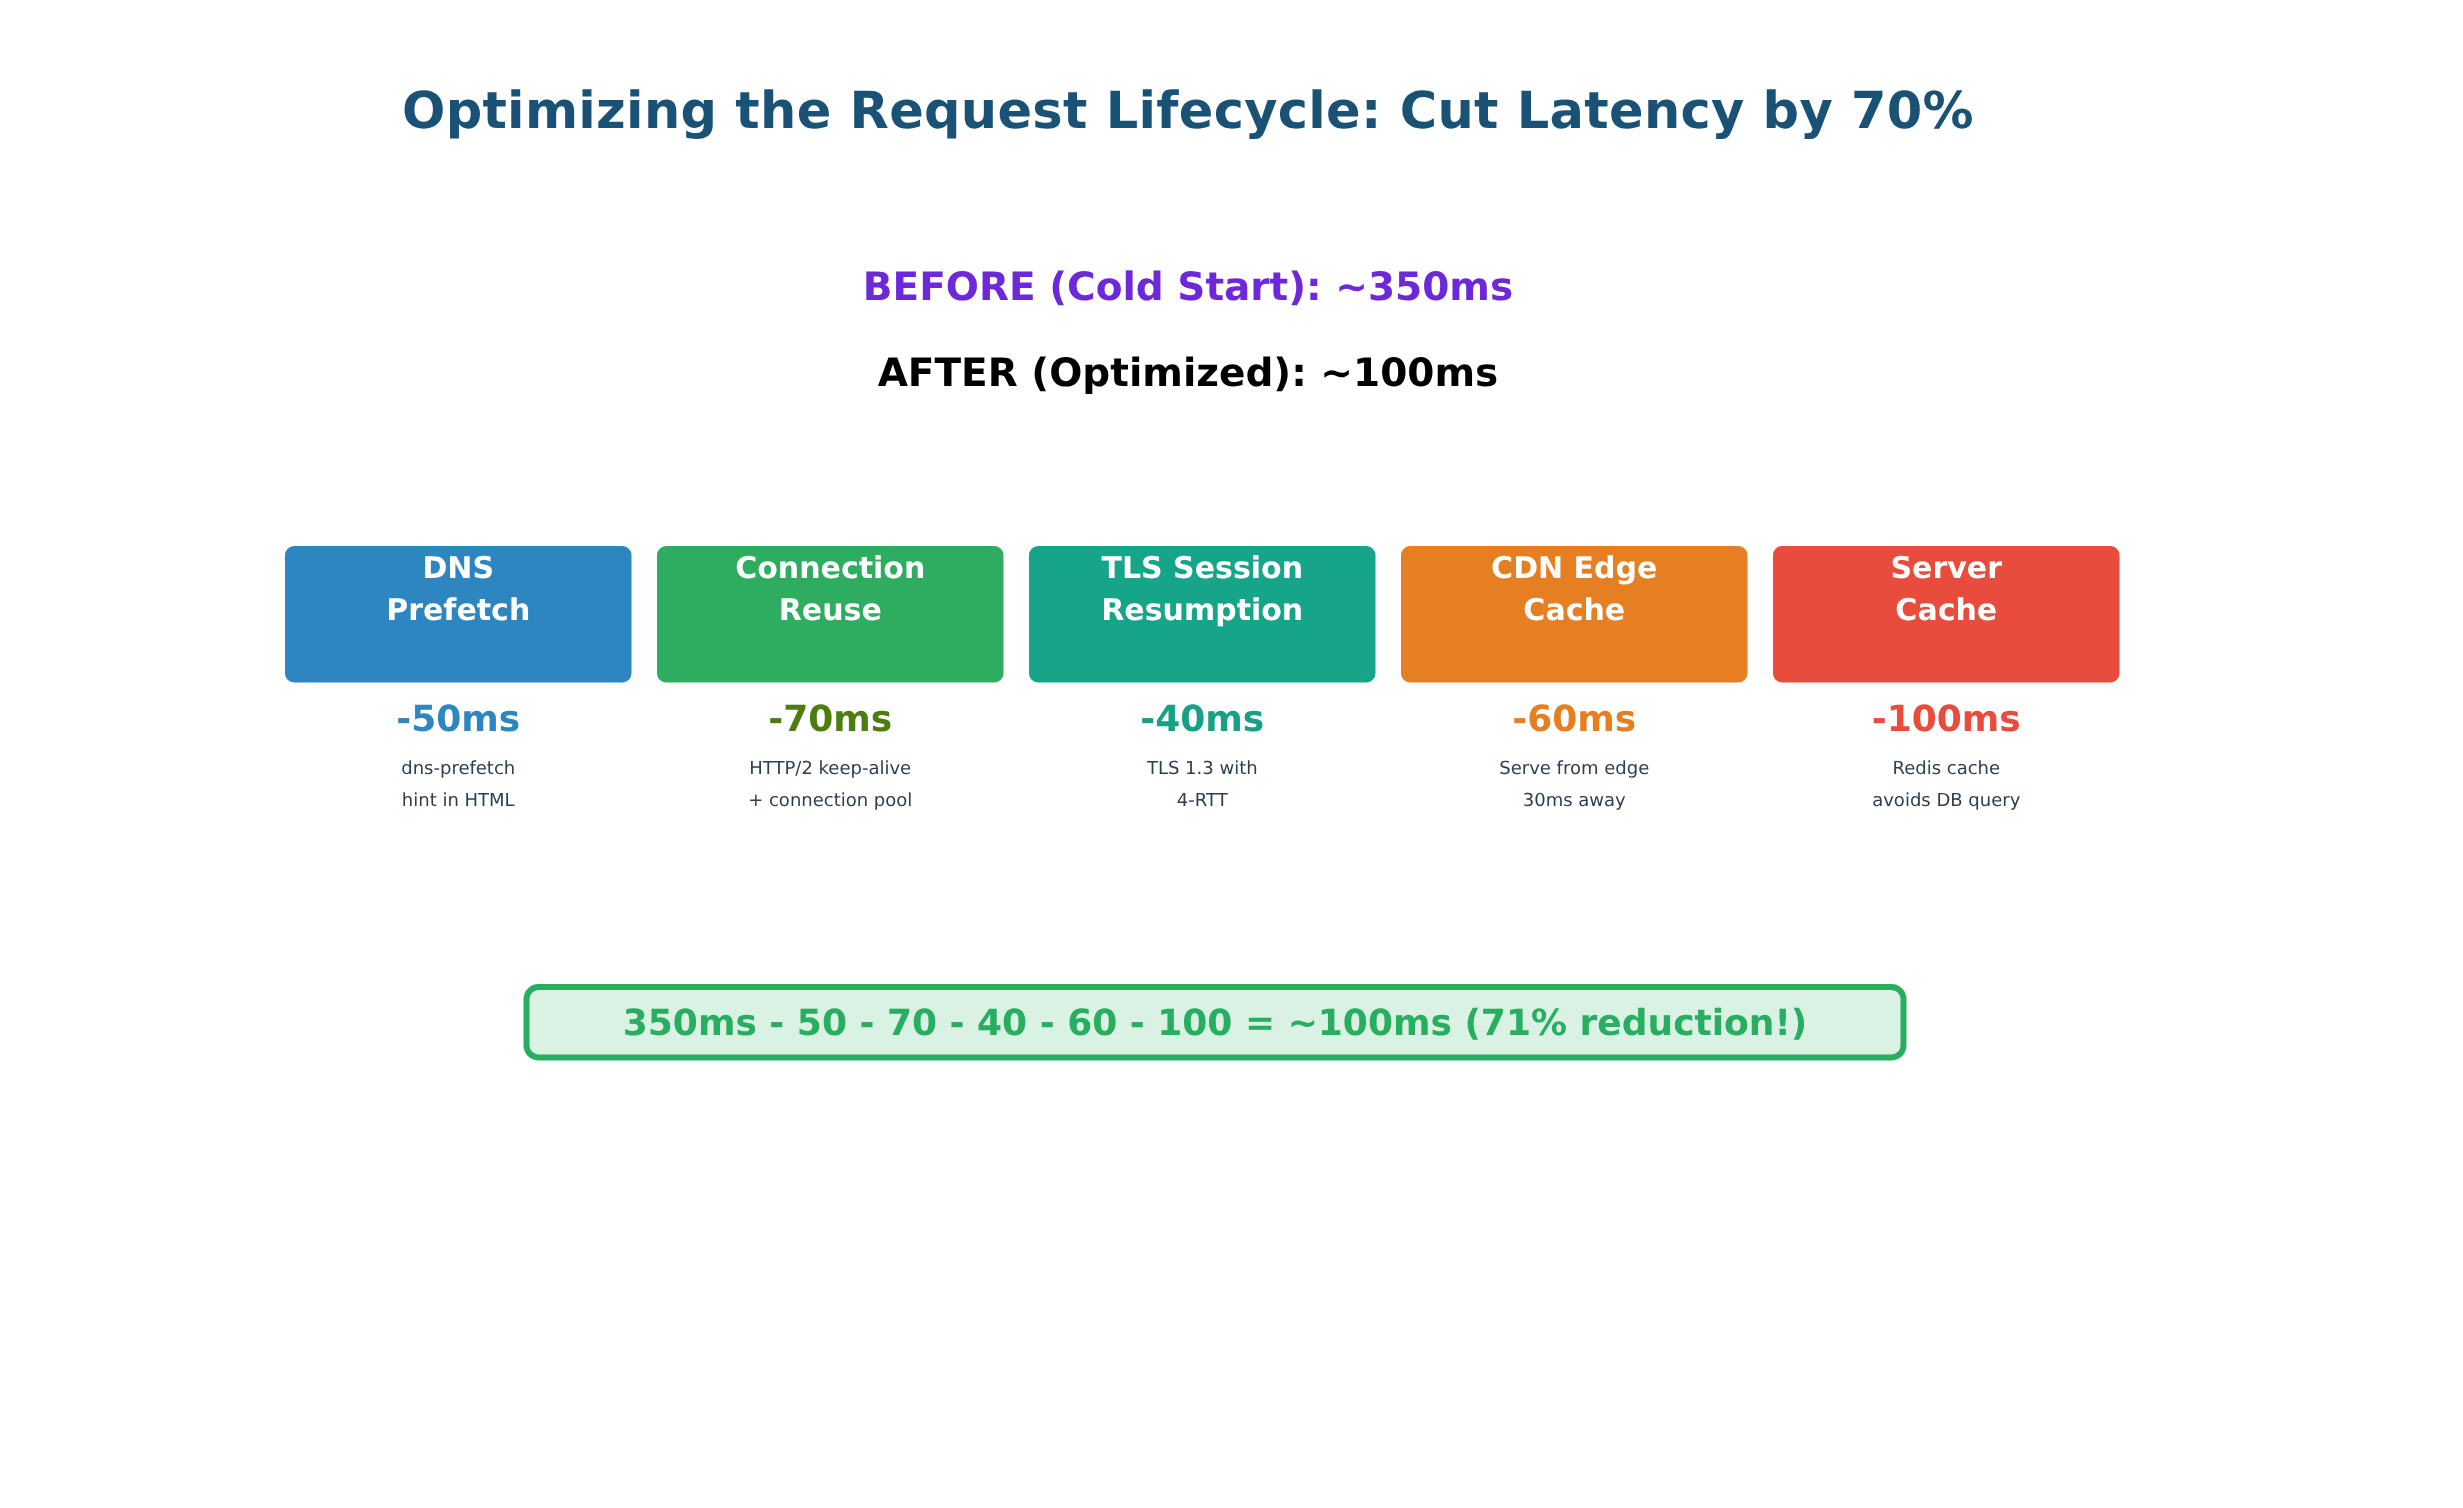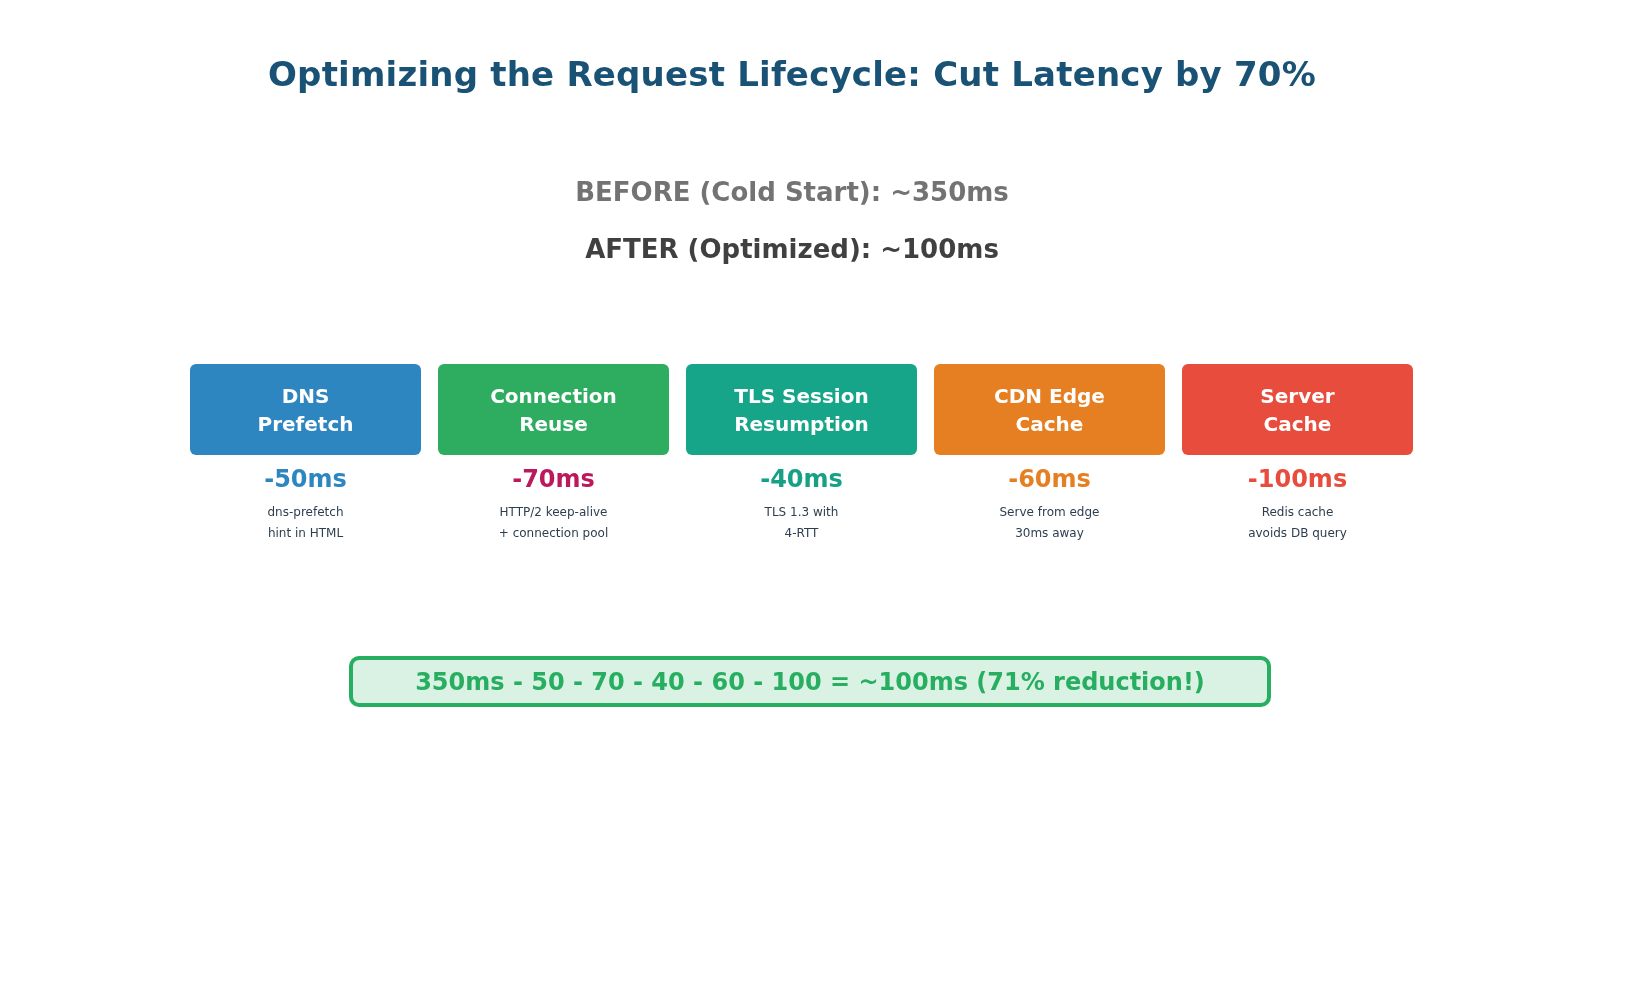--- a/index.html
+++ b/index.html
@@ -34,21 +34,21 @@
   .step {
     width: 231px;
     display: flex; flex-direction: column; align-items: center;
   }
   .step-box {
     width: 100%; height: 91px;
     border-radius: 6px;
     color: #ffffff;
     font-weight: bold; font-size: 20px; line-height: 24px;
     display: flex; flex-direction: column;
-    align-items: center; justify-content: center;
+    align-items: center; 
     text-align: center;
   }
   .step-saving {
     margin-top: 8px;
     font-size: 24px; font-weight: bold;
     line-height: 28px;
   }
   .step-desc {
     margin-top: 7px;
     font-size: 12px; line-height: 20.5px;
@@ -65,44 +65,44 @@
     white-space: nowrap;
   }
 </style>
 </head>
 <body>
 
 <div class="canvas">
 
   <div class="page-title" style="color: rgb(26, 82, 118);">Optimizing the Request Lifecycle: Cut Latency by 70%</div>
 
-  <div class="summary-line summary-before" style="color: #737373;">BEFORE (Cold Start): ~350ms</div>
+  <div class="summary-line summary-before" style="color: #6d28d9;">BEFORE (Cold Start): ~350ms</div>
 
-  <div class="summary-line summary-after" style="color: #404040;">AFTER (Optimized): ~100ms</div>
+  <div class="summary-line summary-after" style="color: #000000;">AFTER (Optimized): ~100ms</div>
 
   <div class="steps">
 
     <div class="step">
       <div class="step-box" style="background-color: rgb(46, 134, 193);">
         <span>DNS</span>
         <span>Prefetch</span>
       </div>
       <div class="step-saving" style="color: rgb(46, 134, 193);">-50ms</div>
       <div class="step-desc">
         <span>dns-prefetch</span><br>
         <span>hint in HTML</span>
       </div>
     </div>
 
     <div class="step">
       <div class="step-box" style="background-color: rgb(46, 172, 95);">
         <span>Connection</span>
         <span>Reuse</span>
       </div>
-      <div class="step-saving" style="color: #be185d;">-70ms</div>
+      <div class="step-saving" style="color: #4d7c0f;">-70ms</div>
       <div class="step-desc">
         <span>HTTP/2 keep-alive</span><br>
         <span>+ connection pool</span>
       </div>
     </div>
 
     <div class="step">
       <div class="step-box" style="background-color: rgb(23, 165, 137);">
         <span>TLS Session</span>
         <span>Resumption</span>

